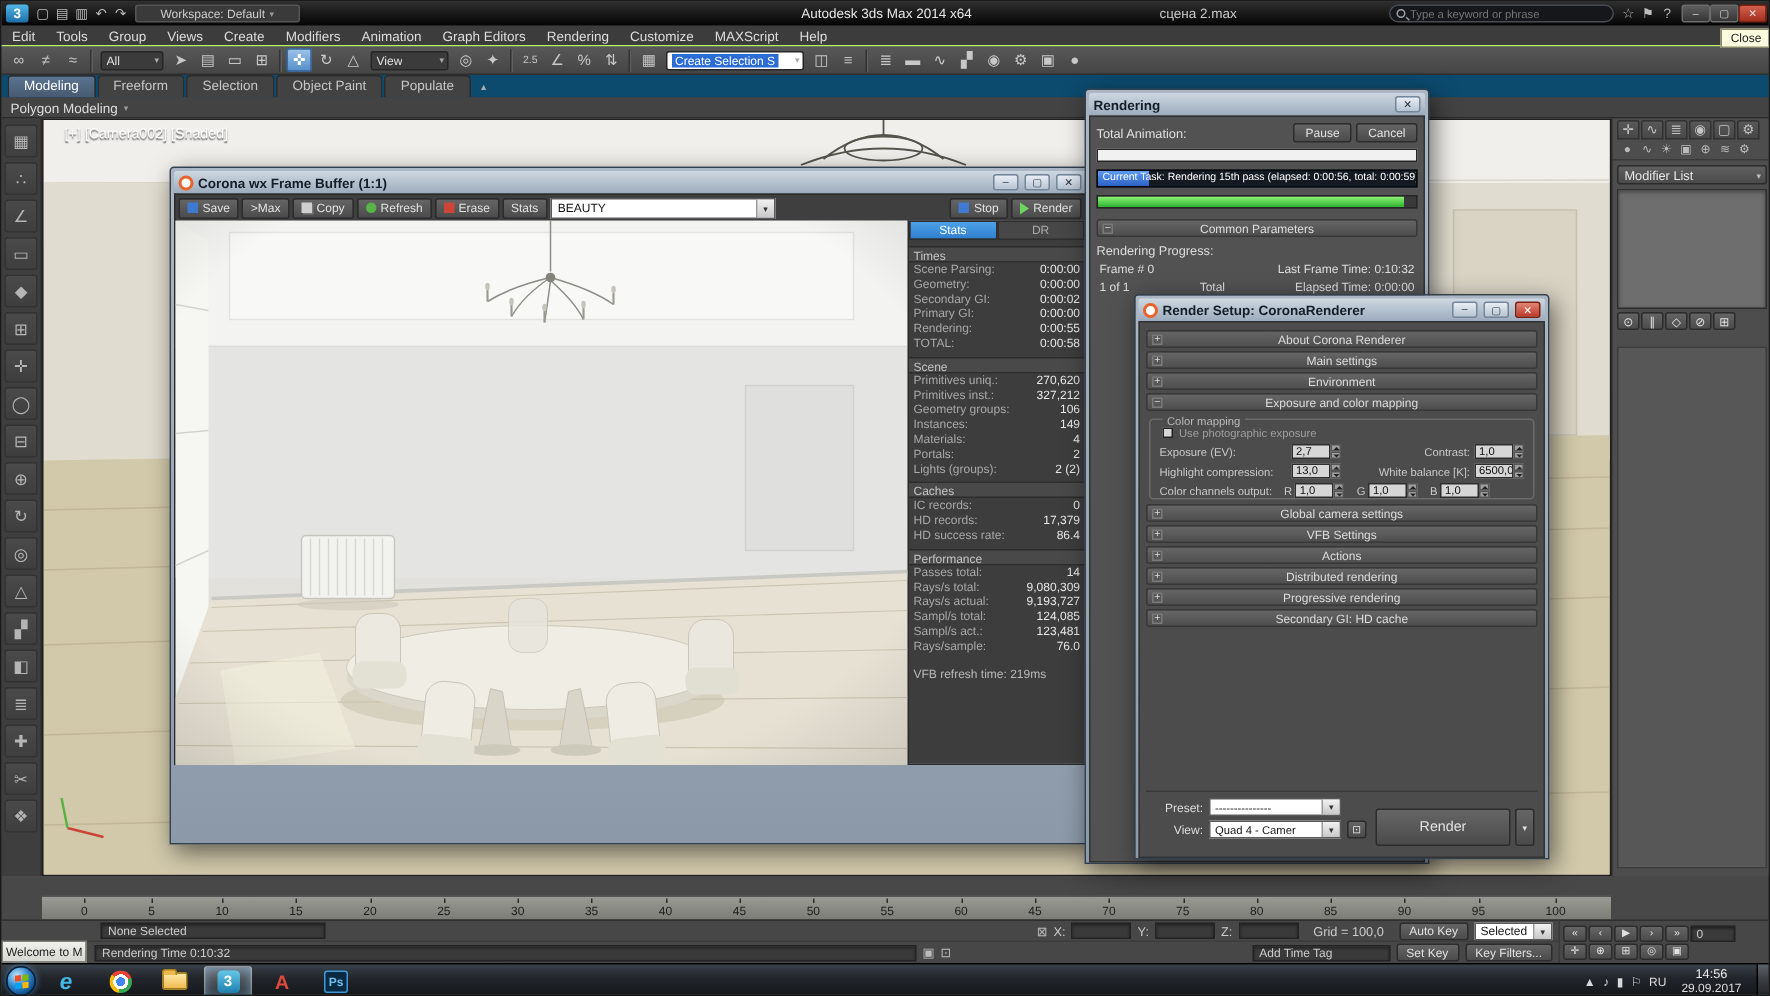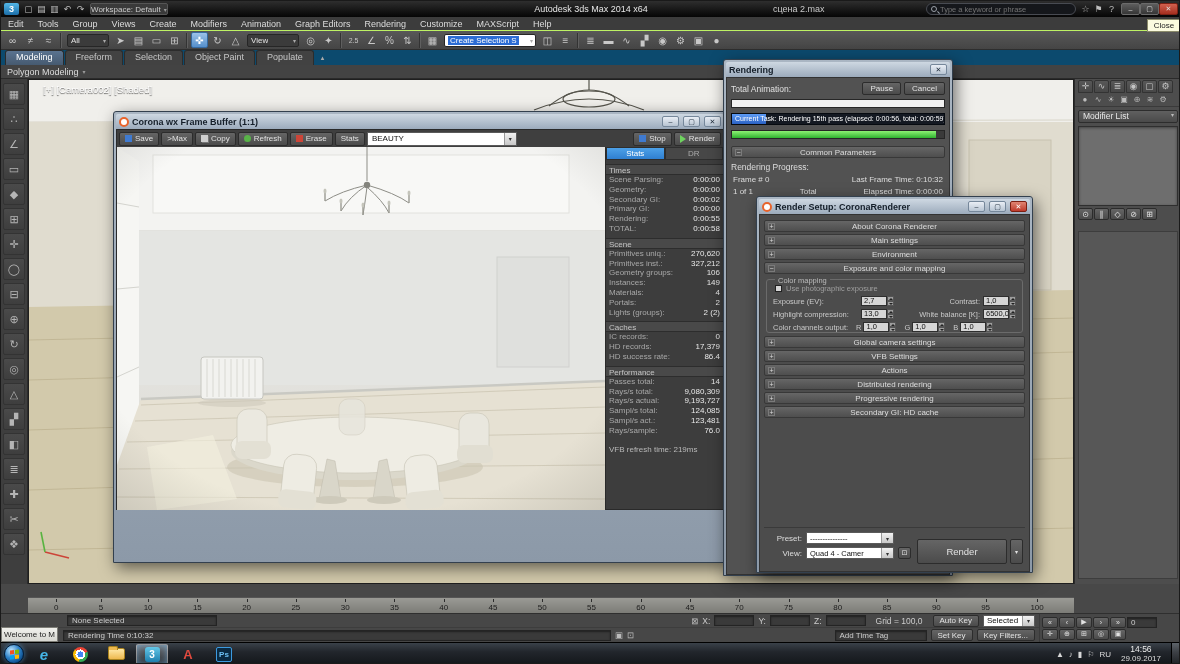--- a/index.html
+++ b/index.html
@@ -14,21 +14,21 @@
 .wcombo::after{content:"▾";position:absolute;right:0;top:0;bottom:0;width:11px;
   background:linear-gradient(#f2f2f2,#c8c8c8);border-left:1px solid #999;color:#333;font-size:6px;
   display:flex;align-items:center;justify-content:center}
 
 #titlebar{position:absolute;left:0;top:0;width:1180px;height:16px;background:linear-gradient(#2e2e2e,#050505);
   display:flex;align-items:center;gap:3px;padding:0 3px;font-size:9px;z-index:5}
 .logo{width:15px;height:12px;border-radius:2px;background:linear-gradient(#53b7e8,#1c6ea8);
   color:#fff;font-weight:bold;font-size:9px;display:flex;align-items:center;justify-content:center}
 .qi{width:13px;height:12px;color:#bdbdbd;font-size:9px;display:inline-flex;align-items:center;justify-content:center}
 .wscombo{height:12px;background:#3a3a3a;border:1px solid #555;border-radius:2px;display:flex;align-items:center;
-  gap:3px;padding:0 0;font-size:8px;color:#ccc}
+  gap:3px;padding:0 16px;font-size:8px;color:#ccc}
 .wscombo .car{font-size:6px;color:#999}
 .apptitle{position:absolute;left:50%;transform:translateX(-50%);color:#e6e6e6;font-size:9px}
 .doctitle{position:absolute;left:772px;color:#c9c9c9;font-size:9px}
 .search{margin-left:auto;width:150px;height:12px;background:#15171b;border:1px solid #484b52;border-radius:6px;
   display:flex;align-items:center;padding:0 4px;gap:3px}
 .mag{width:6px;height:6px;border:1px solid #9aa0a8;border-radius:50%;position:relative;flex:0 0 auto}
 .mag::after{content:"";position:absolute;left:5px;top:5px;width:3px;height:1px;background:#9aa0a8;transform:rotate(45deg)}
 .search input{background:transparent;border:none;outline:none;color:#8f959d;font-size:7.5px;width:118px;font-family:inherit}
 .tbbtn{width:19px;height:12px;background:linear-gradient(#5d5d5d,#363636);border:1px solid #6b6b6b;border-radius:2px;
   font-size:7px;color:#ddd;display:inline-flex;align-items:center;justify-content:center}
@@ -72,21 +72,21 @@
 #viewport{position:absolute;left:27px;top:78px;width:1046px;height:505px;background:#8a8a84;border:1px solid #1f1f1f;overflow:hidden}
 #vplabel{position:absolute;left:14px;top:4px;color:#fff;font-size:9.5px;text-shadow:0 1px 1px rgba(0,0,0,.6);z-index:3}
 
 #cmdpanel{position:absolute;left:1073px;top:78px;width:107px;height:505px;background:#4d4d4d;border-left:1px solid #2b2b2b;z-index:4}
 .cptabs{display:flex;height:14px;align-items:center;padding:0 3px;gap:1px}
 .cpt{width:15px;height:13px;display:flex;align-items:center;justify-content:center;color:#c3c3c3;font-size:9px;
   background:linear-gradient(#585858,#474747);border:1px solid #333;border-radius:2px 2px 0 0}
 .cpcats{display:flex;height:14px;align-items:center;padding:0 4px;gap:1px;border-bottom:1px solid #3a3a3a}
 .cpc{width:12px;height:12px;display:flex;align-items:center;justify-content:center;color:#bbb;font-size:8px}
 .mcombo{height:13px;margin:3px;background:linear-gradient(#606060,#4a4a4a);border:1px solid #2d2d2d;border-radius:2px;
-  display:flex;padding:0 12px 0 4px;position:relative;font-size:8.5px;color:#e8e8e8}
+  display:flex;align-items:center;padding:0 12px 0 4px;position:relative;font-size:8.5px;color:#e8e8e8}
 .mcombo::after{content:"▾";position:absolute;right:3px;font-size:6px;color:#bbb}
 .stackbox{height:80px;margin:0 3px;background:#6e6e6e;border:1px solid #2f2f2f;box-shadow:inset 0 1px 3px rgba(0,0,0,.4)}
 .stackbtns{display:flex;gap:1px;padding:2px 3px}
 .skb{width:15px;height:12px;font-size:8px}
 .panelfill{position:absolute;left:3px;right:3px;top:152px;bottom:5px;background:#575757;border:1px solid #3d3d3d}
 
 #timeslider{position:absolute;left:27px;top:583px;width:1046px;height:13px;background:#454545;border-top:1px solid #2d2d2d;display:flex;align-items:center;padding:0 2px}
 .tstrack{flex:1;height:10px;background:#565656;border:1px solid #303030;position:relative}
 .tshandle{position:absolute;left:24px;top:0;width:48px;height:8px;background:linear-gradient(#777,#5a5a5a);
   border:1px solid #2c2c2c;color:#e8e8e8;font-size:7.5px;display:flex;align-items:center;justify-content:center}

